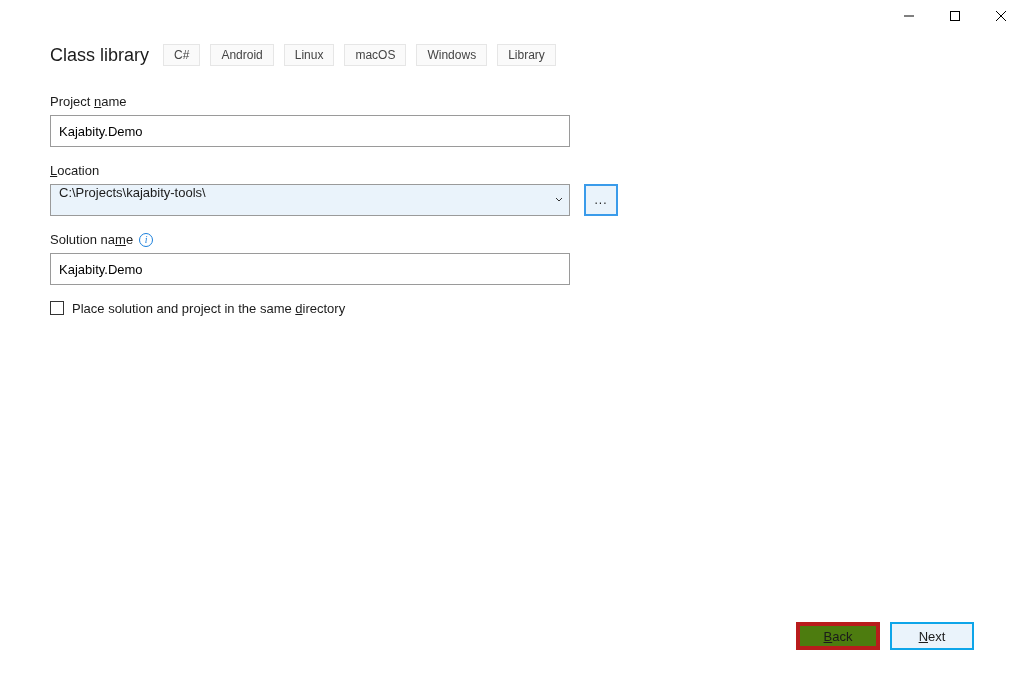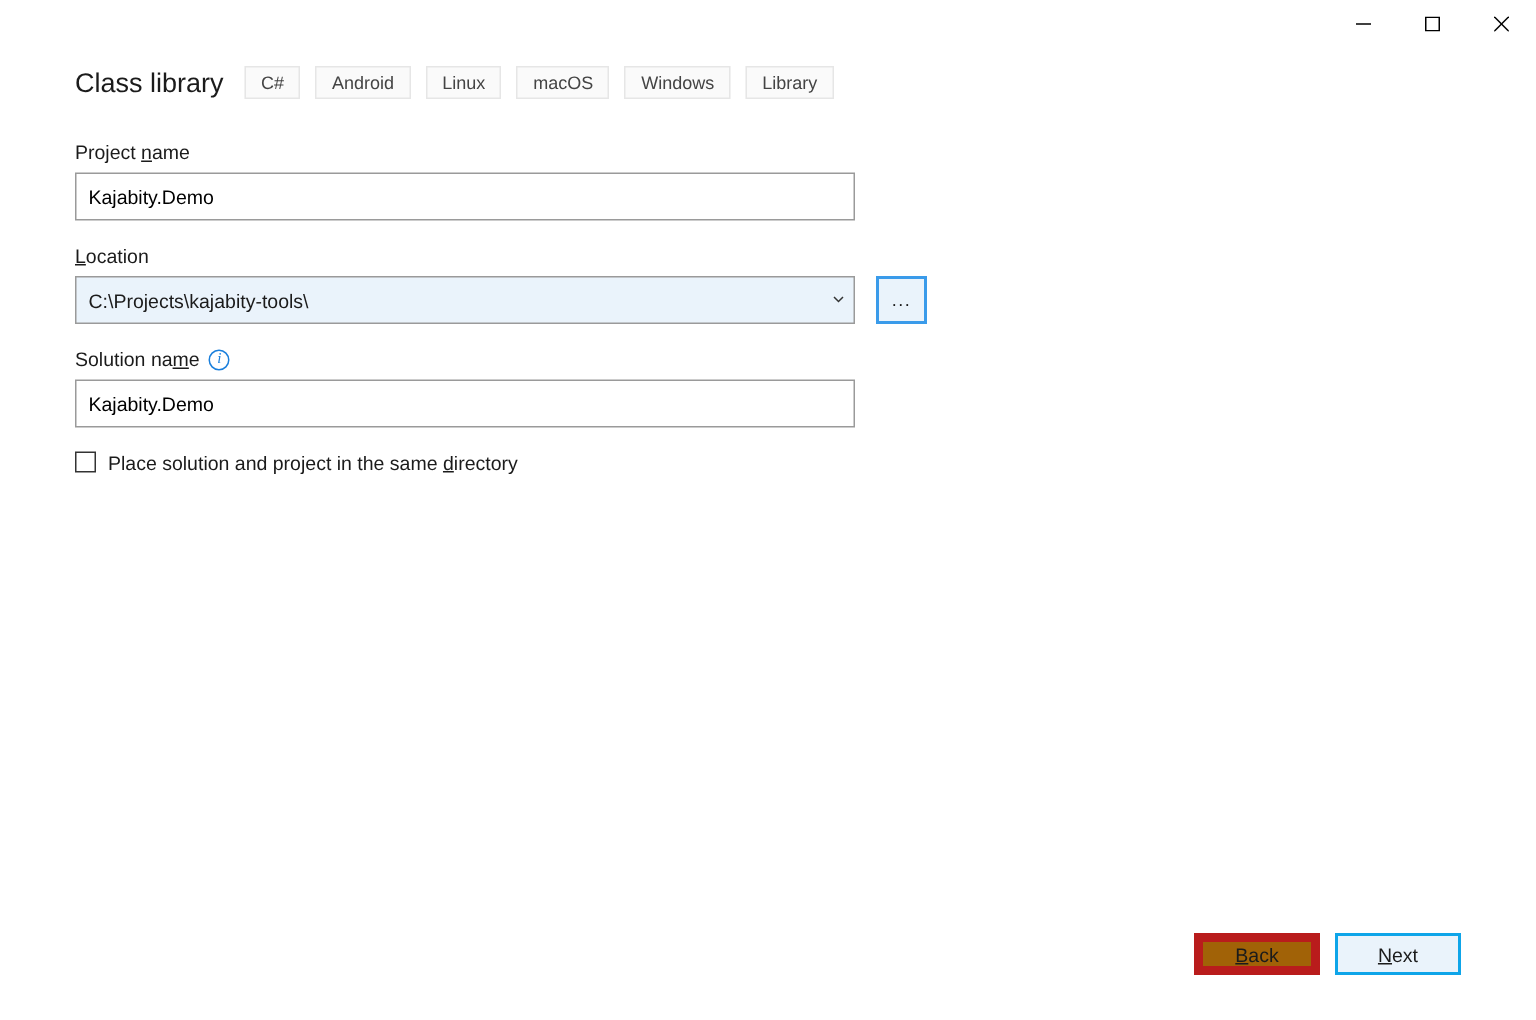--- a/index.html
+++ b/index.html
@@ -77,21 +77,21 @@
       height: 32px;
       border: 1px solid #9a9a9a;
       padding: 0 8px;
       font-family: inherit;
       font-size: 13px;
       background: #ffffff;
       outline: none;
     }
     .combo {
       position: relative;
-      display: flex; align-items: center;
+      display: flex; 
       background: #eaf3fb;
       padding-right: 16px;
     }
     .combo-caret {
       position: absolute; right: 6px; top: 50%; transform: translateY(-50%);
       pointer-events: none;
     }
     .combo-caret svg { width: 8px; height: 8px; display: block; }
     .browse-btn {
       width: 34px; height: 32px;
@@ -113,22 +113,22 @@
       background: #fff;
     }
 
     .footer {
       position: absolute;
       bottom: 30px; right: 50px;
       display: flex; gap: 10px;
     }
     .btn {
       width: 84px; height: 28px;
-      border: 6px solid #b91c1c;
-      background: #a16207;
+      border: 4px solid #b91c1c;
+      background: #4d7c0f;
       font-size: 13px;
       display: flex; align-items: center; justify-content: center;
       cursor: pointer;
     }
     .btn-primary {
       border: 2px solid #0ea5e9;
       background: #eaf3fb;
     }
   </style>
 </head>

